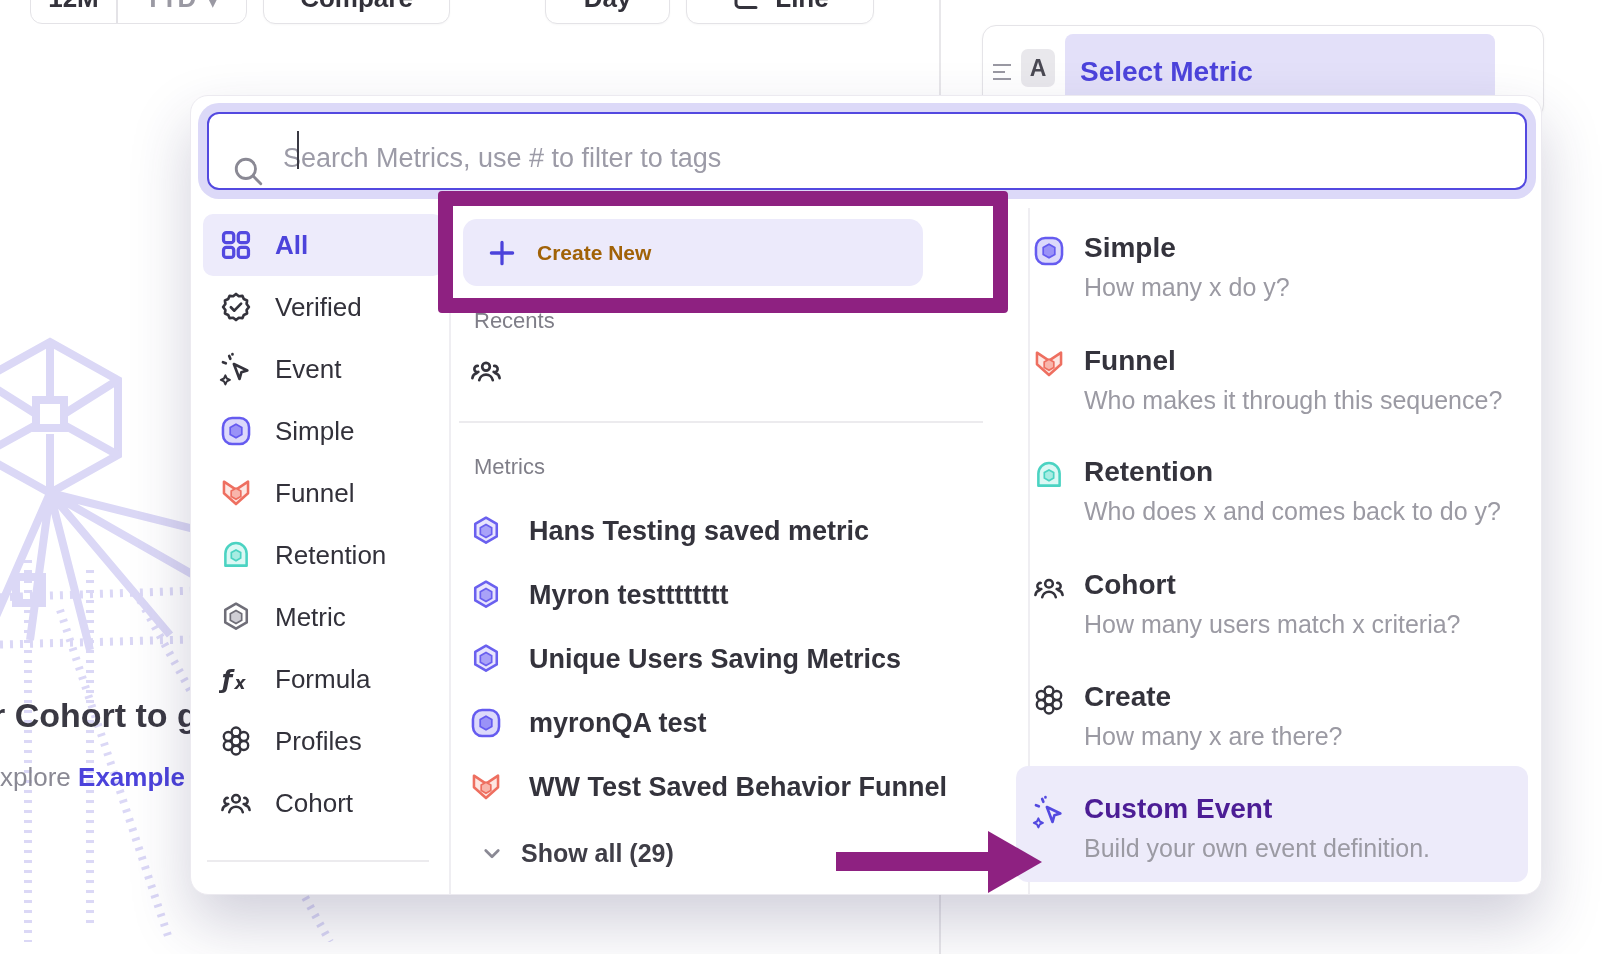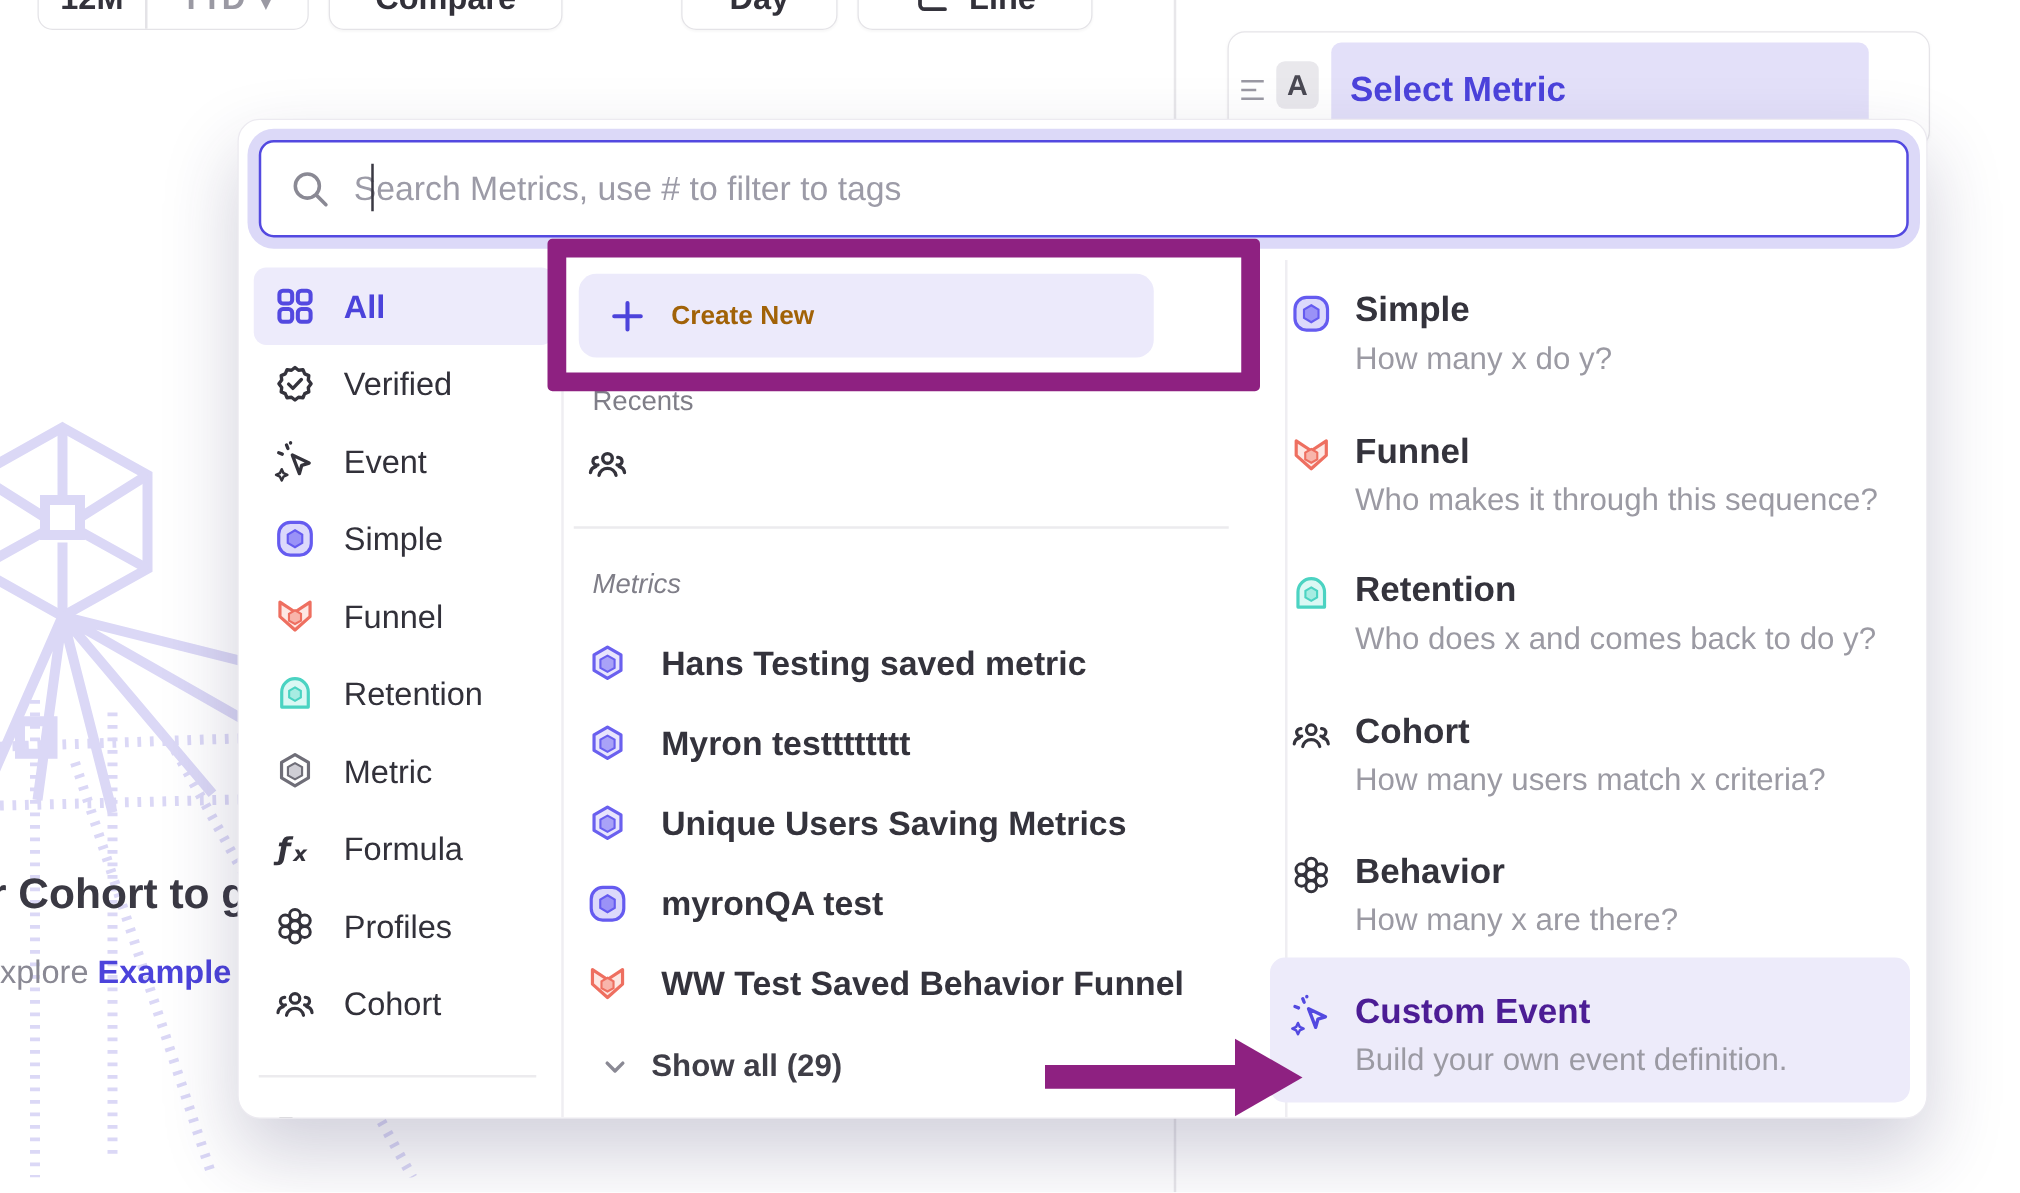--- a/index.html
+++ b/index.html
@@ -31,21 +31,21 @@
             display:flex;align-items:center;padding-left:15px;font-size:28px;font-weight:600;color:#4c43db;}
   .a-badge{position:absolute;left:6px;top:23px;width:34px;height:38px;background:#e9e8ec;border-radius:7px;
            display:flex;align-items:center;justify-content:center;font-size:23px;font-weight:700;color:#4a4953;}
   .drag-dots{position:absolute;left:-14px;top:31px;}
 
   
   .modal{position:absolute;left:190px;top:95px;width:1350px;height:798px;background:#fff;
          border:1px solid #eceaf0;border-radius:18px;box-shadow:0 28px 60px rgba(45,40,90,.22);
          overflow:hidden;z-index:10;}
   .search-wrap{position:absolute;left:16px;top:16px;width:1316px;height:74px;border:2.5px solid #5349e0;
-               border-radius:12px;background:#fff;box-shadow:0 0 0 9px #dcd9f8;display:flex;align-items:center;}
+               border-radius:12px;background:#fff;box-shadow:0 0 0 9px #dcd9f8;display:flex;align-items:flex-end;}
   .search-input{border:none;outline:none;flex:1;height:60px;font-size:27px;color:#34333c;
                 font-family:"Liberation Sans",sans-serif;background:transparent;padding:0;}
   .search-input::placeholder{color:#9c9ba7;}
   .caret{position:absolute;left:88px;top:17px;width:2px;height:38px;background:#3a3943;}
 
   .col-div{position:absolute;top:112px;bottom:0;width:1.5px;background:#efeef2;}
 
   
   .side-item{position:absolute;left:12px;width:240px;height:62px;display:flex;align-items:center;
              gap:22px;padding-left:16px;box-sizing:border-box;font-size:26px;font-weight:500;color:#32313a;
@@ -266,21 +266,21 @@
       <svg class="ic" viewBox="0 0 24 24" fill="none" stroke="#34333c" stroke-width="1.9" stroke-linecap="round">
         <circle cx="12" cy="9" r="2.7"></circle>
           <path d="M7.2 18.5a4.9 4.9 0 0 1 9.6 0"></path>
         <path d="M17.8 8.4a2.2 2.2 0 1 1-.4 4.3M18.6 13.6a4 4 0 0 1 3 3.4"></path>
         <path d="M6.2 8.4a2.2 2.2 0 1 0 .4 4.3M5.4 13.6a4 4 0 0 0-3 3.4"></path>
       </svg>
     </div>
 
     <div class="mid-div" style="top:325px;"></div>
 
-    <div class="sec-label" style="top:358px;font-style:italic;">Metrics</div>
+    <div class="sec-label" style="top:358px;">Metrics</div>
 
     <div class="mid-row" style="top:418px;">
       <svg class="ic" viewBox="0 0 24 24">
         <path d="M12 2.6l7.6 4.4v8.8L12 20.2l-7.6-4.4V7z" fill="#e8e5fd" stroke="#6a60ef" stroke-width="1.8" stroke-linejoin="round"></path>
         <path d="M12 7.4l4 2.3v4.6l-4 2.3-4-2.3V9.7z" fill="#a9a2f8" stroke="#6a60ef" stroke-width="1.2"></path>
       </svg>
       <span class="lbl">Hans Testing saved metric</span>
     </div>
 
     <div class="mid-row" style="top:482px;">
@@ -365,21 +365,21 @@
     <div class="type-row" style="top:585px;">
       <svg class="ic t-icon" viewBox="0 0 24 24" fill="#fff" stroke="#34333c" stroke-width="1.7">
         <circle cx="12" cy="5.6" r="3.1"></circle>
           <circle cx="17.5" cy="8.8" r="3.1"></circle>
           <circle cx="17.5" cy="15.2" r="3.1"></circle>
         <circle cx="12" cy="18.4" r="3.1"></circle>
           <circle cx="6.5" cy="15.2" r="3.1"></circle>
           <circle cx="6.5" cy="8.8" r="3.1"></circle>
         <circle cx="12" cy="12" r="3.1"></circle>
       </svg>
-      <div class="t-title">Behavior</div>
+      <div class="t-title">Create</div>
       <div class="t-desc">How many x are there?</div>
     </div>
 
     <div class="type-row" style="top:697px;">
       <svg class="ic t-icon" viewBox="0 0 24 24" fill="none" stroke="#5349e0" stroke-width="1.9" stroke-linecap="round" stroke-linejoin="round">
         <path d="M10.5 8.5L20 13l-4.2 1.3L14.5 19z"></path>
         <path d="M7.2 2.8l.8 2M2.8 7.2l2 .8M9.5 1.5v.2"></path>
         <path d="M4.5 16.5l1 2.2 2.2 1-2.2 1-1 2.2-1-2.2-2.2-1 2.2-1z" stroke-width="1.4"></path>
       </svg>
       <div class="t-title purple">Custom Event</div>

